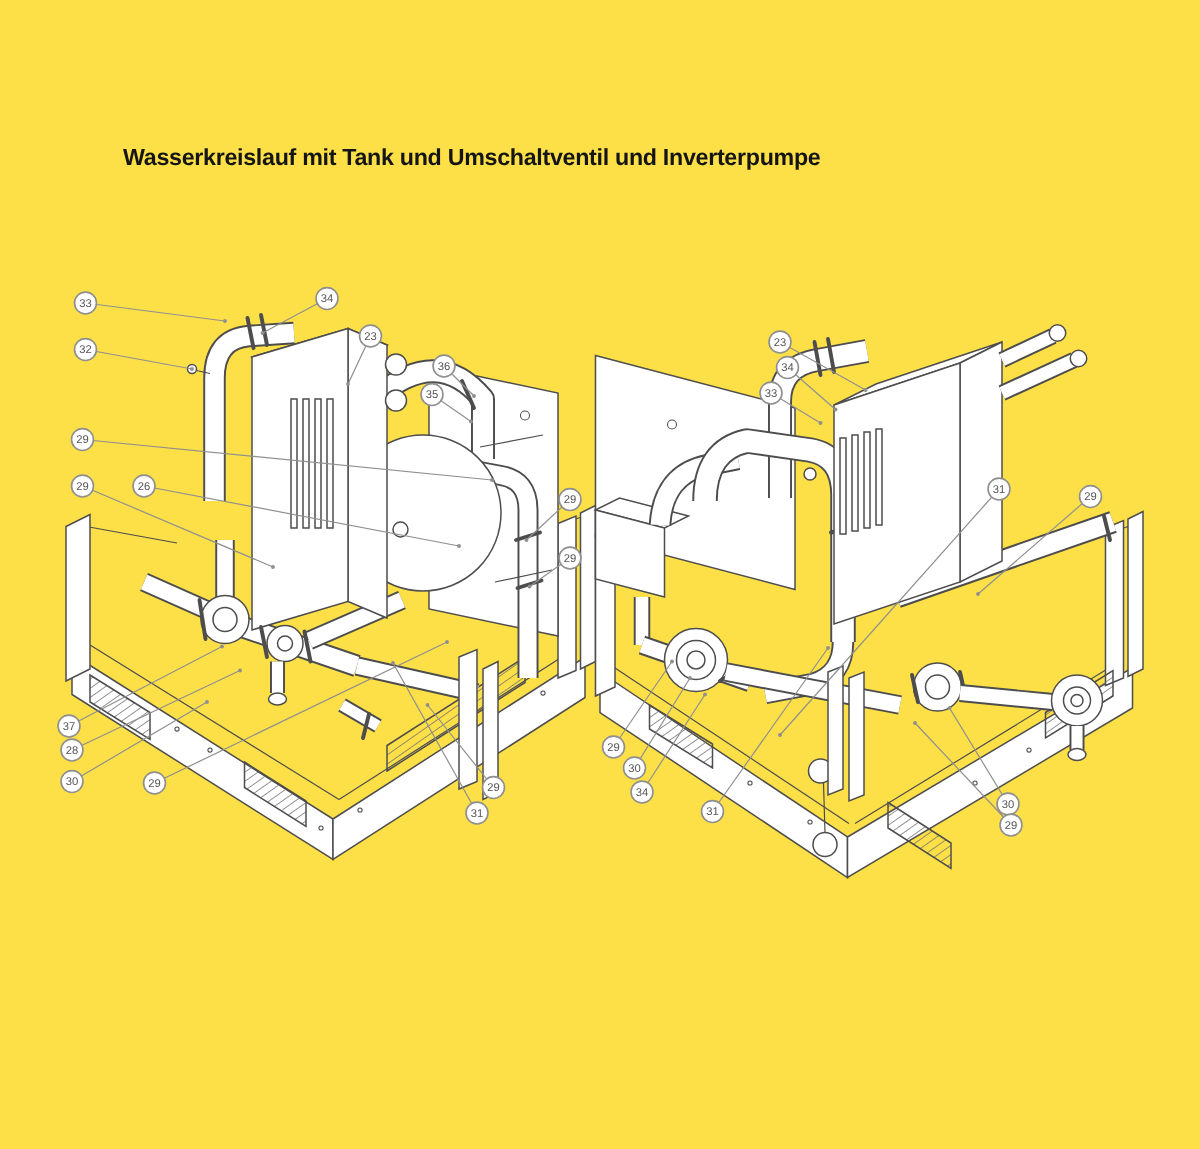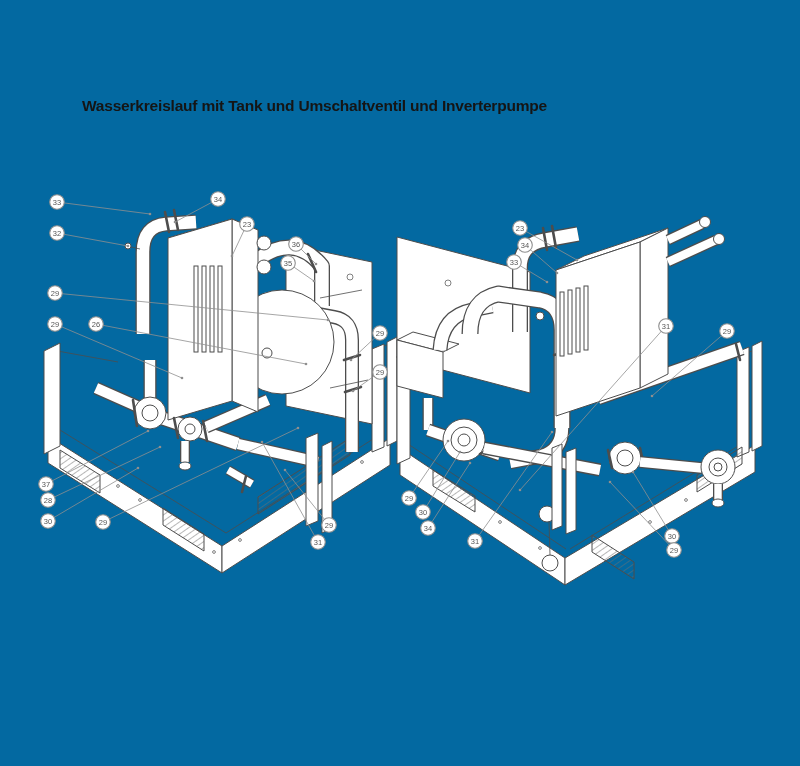--- a/index.html
+++ b/index.html
@@ -1,16 +1,16 @@
 <!DOCTYPE html>
 <html><head>
 <meta charset="utf-8">
 <style>
   html,body{margin:0;padding:0;background:#ffffff;}
-  .canvas{position:relative;width:800px;height:766px;background:#0369a1;overflow:hidden;
+  .canvas{position:relative;width:800px;height:766px;background:#fde047;overflow:hidden;
           font-family:"Liberation Sans",sans-serif;}
   .title{position:absolute;left:82px;top:97px;font-size:15.5px;font-weight:700;
          color:#151515;letter-spacing:-0.2px;white-space:nowrap;}
   svg{position:absolute;left:0;top:0;}
   .part{fill:#ffffff;stroke:#4d4d4d;stroke-width:1;}
   .thin{fill:none;stroke:#4d4d4d;stroke-width:0.8;}
   .pipe{fill:none;stroke:#4d4d4d;stroke-linecap:butt;stroke-linejoin:round;}
   .pipe-core{fill:none;stroke:#ffffff;stroke-linecap:butt;stroke-linejoin:round;}
   .tick{fill:none;stroke:#4d4d4d;stroke-width:2.6;stroke-linecap:round;}
   .grille{stroke:#4d4d4d;stroke-width:1;}

